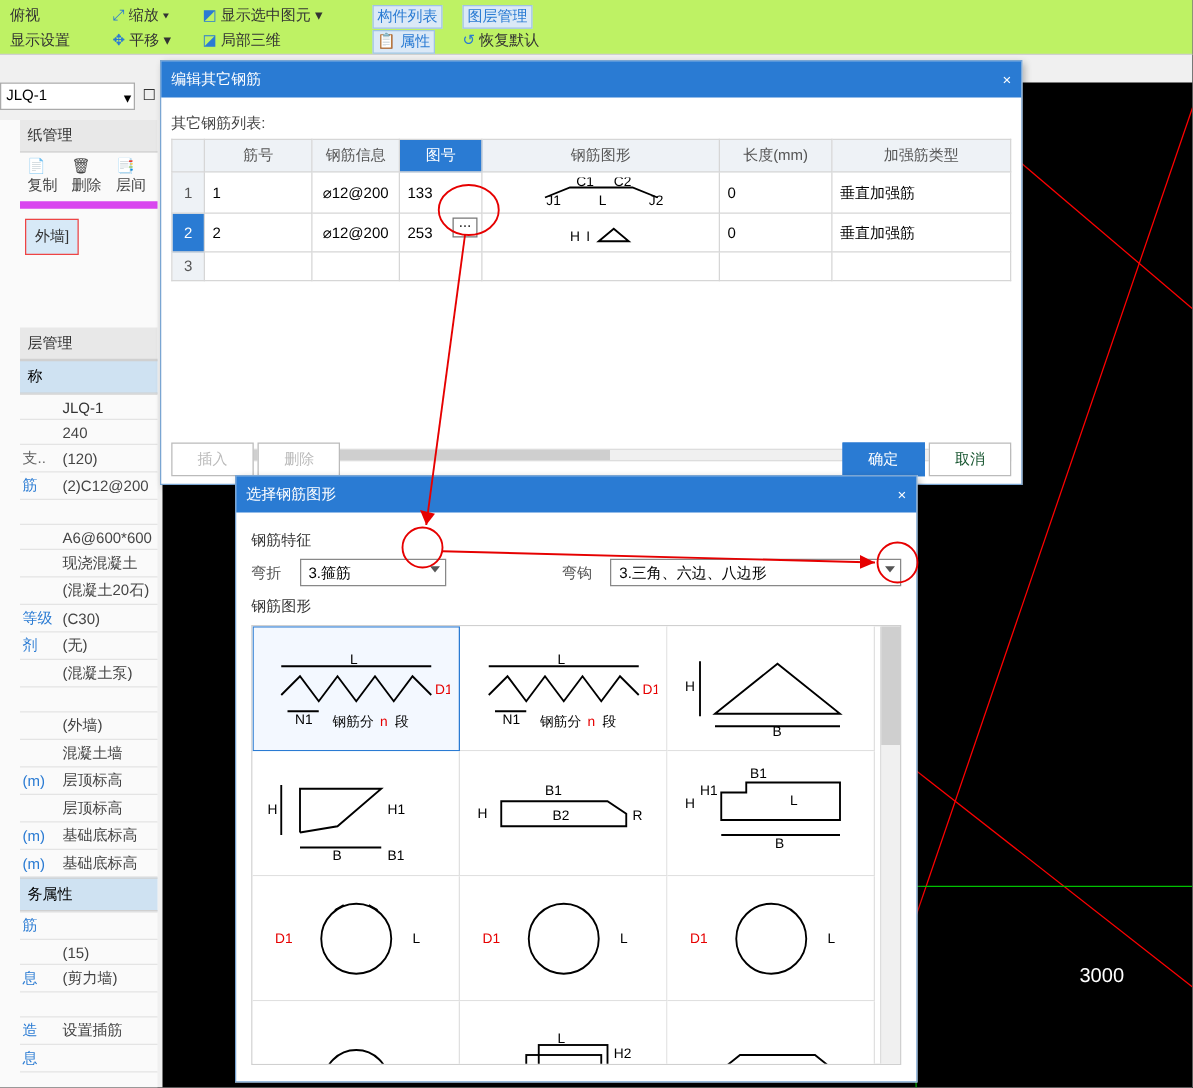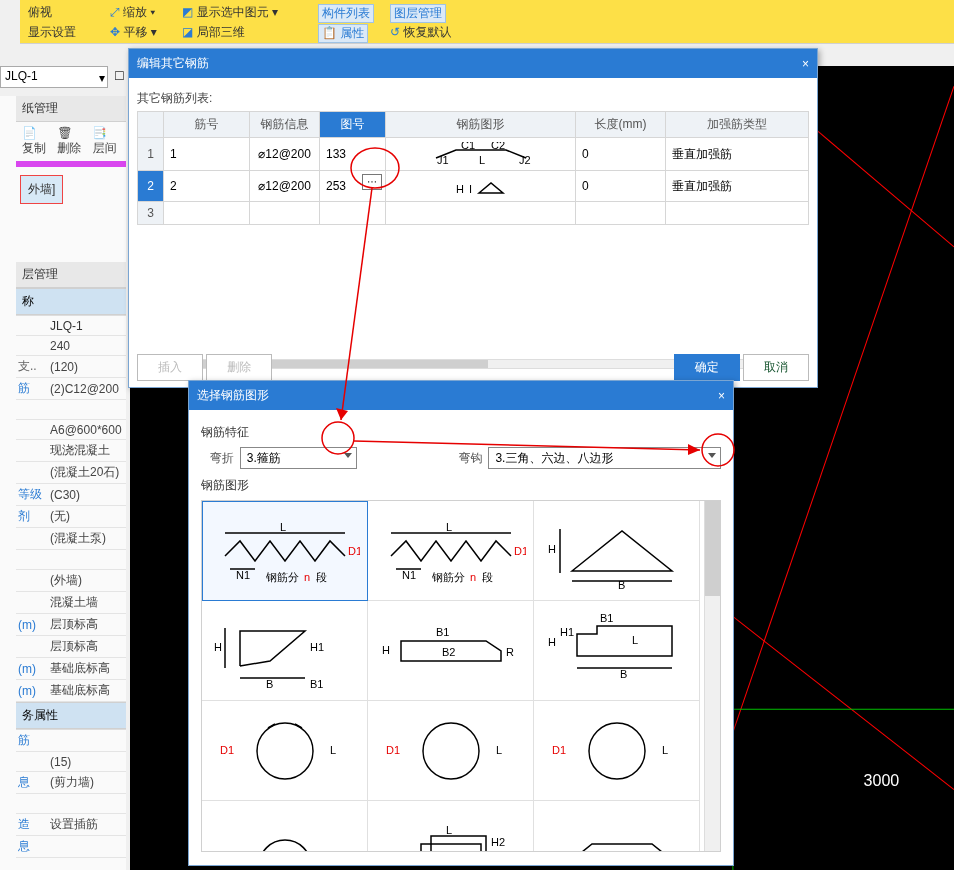--- a/index.html
+++ b/index.html
@@ -1,19 +1,19 @@
 <!DOCTYPE html>
 <html><head>
 <meta charset="utf-8">
 <style>
   * { box-sizing: border-box; margin: 0; padding: 0; font-family: "Microsoft YaHei", SimSun, sans-serif; font-size: 12px; }
   body { width: 954px; height: 870px; overflow: hidden; background: #f0f0f0; position: relative; }
 
   
-  .top-toolbar { position: absolute; top: 0; left: 0; right: 0; height: 44px; background: #fde047; border-bottom: 1px solid #d0d0d0; margin-left: 20px; }
+  .top-toolbar { position: absolute; top: 0; left: 0; right: 0; height: 44px; background: #bef264; border-bottom: 1px solid #d0d0d0; }
   .tool-item { position: absolute; font-size: 12px; color: #333; }
   .jlq-select { position: absolute; left: 0; top: 66px; width: 108px; height: 22px; background: #fff; border: 1px solid #aaa; padding: 2px 4px; }
   .jlq-select .dd { position: absolute; right: 2px; top: 4px; }
 
   
   .left-panel { position: absolute; top: 96px; left: 0; width: 126px; bottom: 0; background: #fafafa; padding-left: 16px; }
   .pnl-head { background: #e8e8e8; padding: 4px 6px; border-bottom: 1px solid #d0d0d0; color: #333; }
   .pnl-sub { padding: 4px 6px; border-bottom: 6px solid #d946ef; color: #444; display: flex; gap: 8px; }
   .btn-tag { display: inline-block; background: #d7e9f7; border: 1px solid #ef4444; padding: 5px 7px; margin: 8px 4px; color: #333; }
   .grid-head { background: #cfe2f2; padding: 4px 6px; font-size: 12px; border-top:1px solid #d0d0d0; border-bottom:1px solid #d0d0d0;}
@@ -48,21 +48,21 @@
   .scroll-hb { height:10px; background:#f0f0f0; border:1px solid #ddd; margin-top:4px; position:relative;}
   .scroll-hb .thumb { position:absolute; left:0; top:0; height:100%; width:350px; background:#cfcfcf;}
 
   .rebar-diag svg { display:block; margin:auto; }
 
   
   .dlg2 { left: 188px; top: 380px; width: 546px; height: 486px; }
   .dlg2 .body { padding: 6px 12px; }
   .sect-title { color:#333; margin:8px 0 6px; }
   .sel-row { display:flex; align-items:center; gap:6px; margin-bottom:4px;}
-  .sel-row .lab { width:34px; text-align:right; color:#555;}
+  .sel-row .lab { width:34px; text-align:left; color:#555;}
   .dd-box { position:relative; background:#fff; border:1px solid #888; height:22px; padding:2px 18px 2px 6px; }
   .dd-box .arrow { position:absolute; right:4px; top:5px; width:0;height:0;border-left:4px solid transparent;border-right:4px solid transparent;border-top:5px solid #555;}
   .shape-grid { margin-top:6px; border:1px solid #d0d0d0; height:352px; overflow:hidden; position:relative; background:#fff;}
   .shape-row { display:flex; }
   .shape-cell { width:166px; height:100px; border-right:1px solid #e0e0e0; border-bottom:1px solid #e0e0e0; position:relative; display:flex; align-items:center; justify-content:center; background:#fff;}
   .shape-cell.sel { border:1px solid #2a7bd3; background:#f3f8ff;}
   .shape-cell svg { max-width:150px; }
   .shape-vscroll { position:absolute; right:0; top:0; bottom:0; width:16px; background:#f0f0f0; border-left:1px solid #ddd;}
   .shape-vscroll .vthumb { position:absolute; top:0; left:0; right:0; height:95px; background:#cfcfcf;}
   .blk { stroke:#000; fill:none; stroke-width:1.5;}

